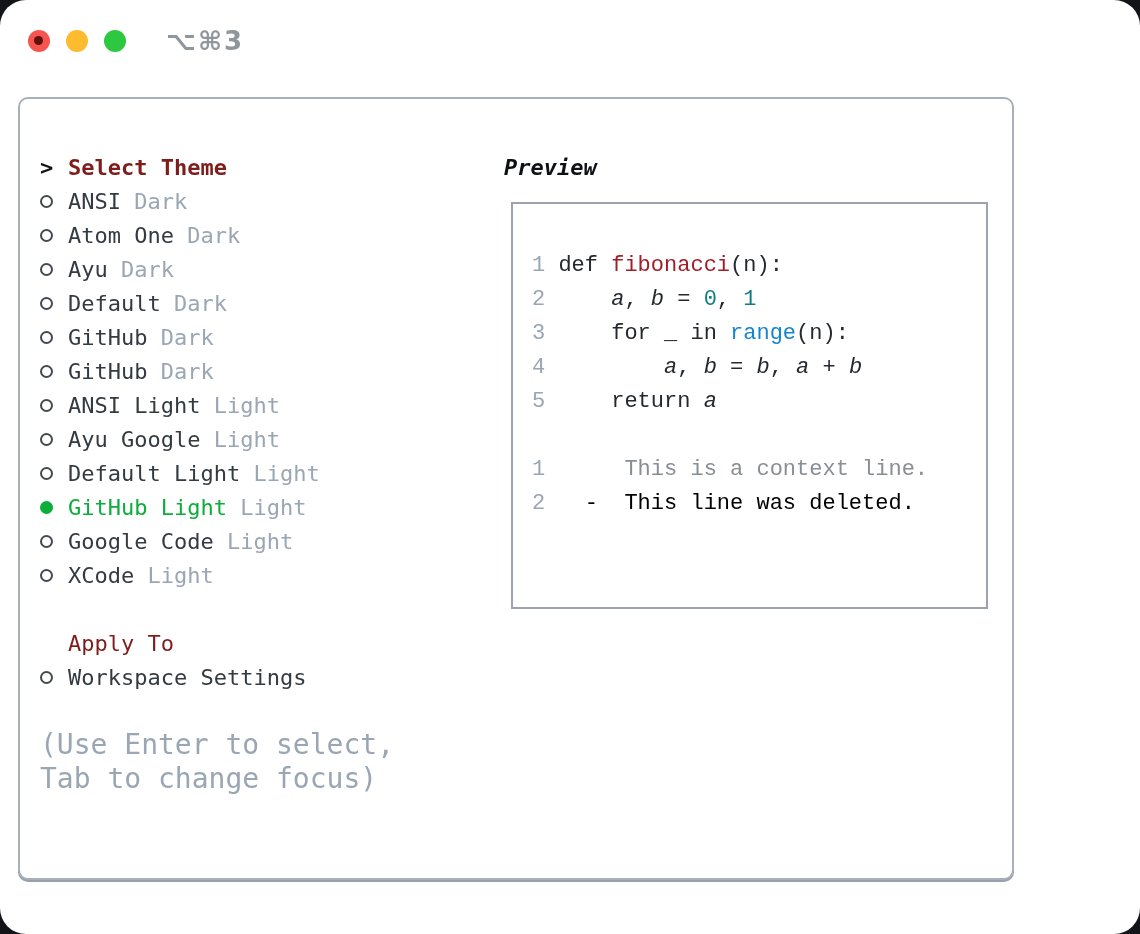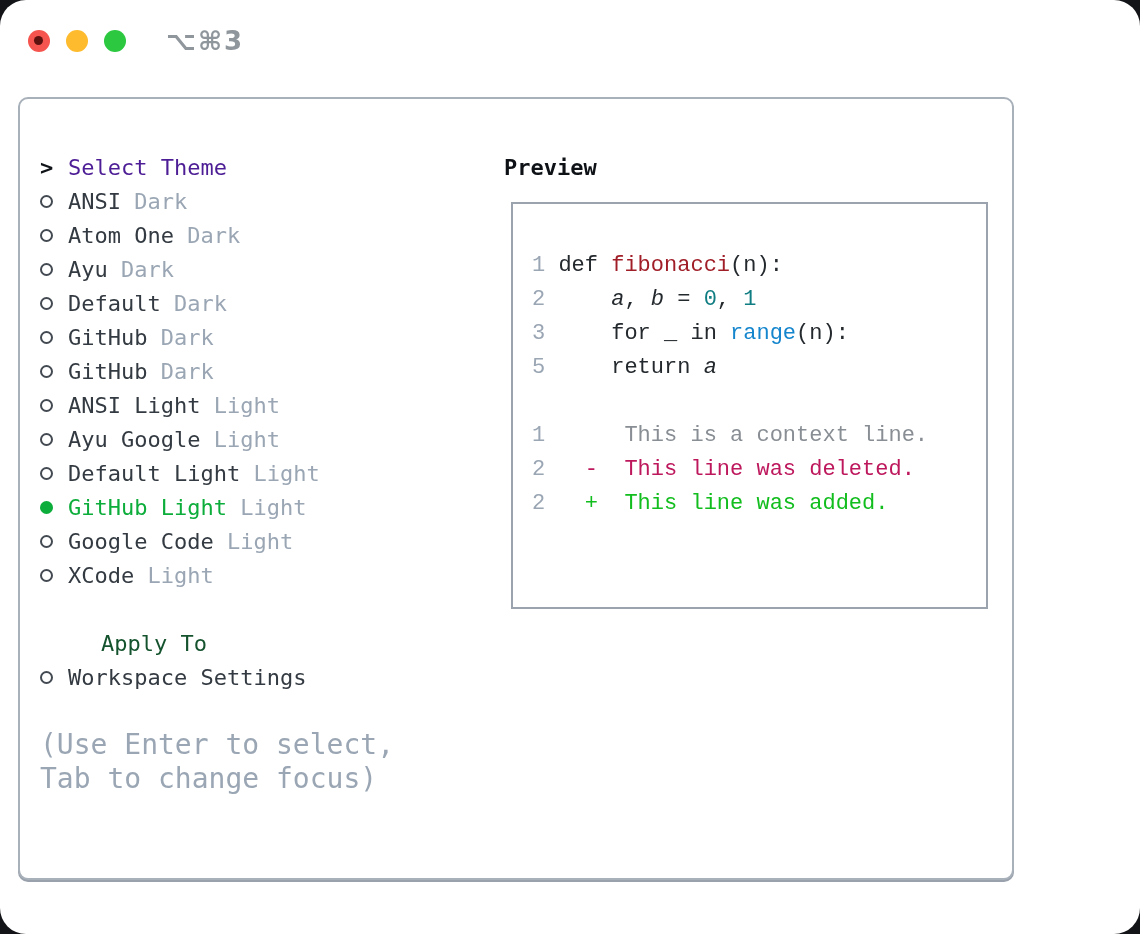--- a/index.html
+++ b/index.html
@@ -53,33 +53,33 @@
   .row .prefix {
     width: 28px; display: flex; align-items: center; flex: none;
   }
   .prompt-char { font-weight: 700; color: #101418; }
   .radio {
     width: 13px; height: 13px; border-radius: 50%;
     border: 2px solid #434a52; box-sizing: border-box;
   }
   .sel .radio { border: none; background: #0cad3a; }
   .sel .nm { color: #0cad3a; }
-  .heading-txt { font-weight: 400; color: #4c1d95; }
-  .subheading-txt { color: #14532d; margin-left: 33px; }
+  .heading-txt { font-weight: 700; color: #7f1d1d; }
+  .subheading-txt { color: #7f1d1d; }
   .vr { color: #9aa6b4; margin-left: 13.25px; }
   .spacer { height: 34px; }
   .hint {
     width: 400px; font-size: 28px; line-height: 34px;
     color: #9aa6b4; white-space: normal;
   }
   
   .preview-heading {
     position: absolute; left: 484px; top: 51px; height: 34px;
     display: flex; align-items: center;
-    font-size: 22px; font-weight: 700; color: #0e1216;
+    font-size: 22px; font-weight: 700; color: #0e1216; font-style: italic;
   }
   .preview-box {
     position: absolute; left: 491px; top: 103px;
     width: 477px; height: 407px;
     border: 2px solid #9aa3ae;
     box-sizing: border-box;
     padding: 49px 0 0 19px;
     overflow: hidden;
   }
   .pline {
@@ -87,21 +87,21 @@
     color: #24292e;
     font-family: Liberation Mono, monospace;
   }
   .pline .ln { color: #9aa6b4; }
   .tok-plain   { color: #24292e; }
   .tok-func    { color: #a01e28; }
   .tok-num     { color: #0f7d82; }
   .tok-builtin { color: #1586cd; margin-top: 31px; }
   .tok-var     { color: #24292e; font-style: italic; }
   .tok-ctx     { color: #888e94; }
-  .tok-del     { color: #be185d; }
+  .tok-del     { color: #000000; }
   .tok-add     { color: #12bd1e; }
 </style>
 </head>
 <body>
 
 <div class="window">
 
   <div class="titlebar">
     <div class="light close"></div>
     <div class="light min"></div>
@@ -151,22 +151,22 @@
       <div class="hint">(Use Enter to select, Tab to change focus)</div>
     </div>
 
     <div class="preview-heading">Preview</div>
 
     <div class="preview-box">
       <div id="preview-lines">
           <div class="pline"><span class="ln">1</span><span class="tok-plain"> def </span><span class="tok-func">fibonacci</span><span class="tok-plain">(n):</span></div>
           <div class="pline"><span class="ln">2</span><span class="tok-plain">     </span><span class="tok-var">a</span><span class="tok-plain">, </span><span class="tok-var">b</span><span class="tok-plain"> = </span><span class="tok-num">0</span><span class="tok-plain">, </span><span class="tok-num">1</span></div>
           <div class="pline"><span class="ln">3</span><span class="tok-plain">     for _ in </span><span class="tok-builtin">range</span><span class="tok-plain">(n):</span></div>
+          <div class="pline"><span class="ln">4</span><span class="tok-plain">         </span><span class="tok-var">a</span><span class="tok-plain">, </span><span class="tok-var">b</span><span class="tok-plain"> = </span><span class="tok-var">b</span><span class="tok-plain">, </span><span class="tok-var">a</span><span class="tok-plain"> + </span><span class="tok-var">b</span></div>
           <div class="pline"><span class="ln">5</span><span class="tok-plain">     return </span><span class="tok-var">a</span></div>
           <div class="pline"><span class="ln"></span></div>
           <div class="pline"><span class="ln">1</span><span class="tok-ctx">      This is a context line.</span></div>
           <div class="pline"><span class="ln">2</span><span class="tok-plain">   </span><span class="tok-del">-  This line was deleted.</span></div>
-          <div class="pline"><span class="ln">2</span><span class="tok-plain">   </span><span class="tok-add">+  This line was added.</span></div>
         </div>
     </div>
 
   </div>
 </div>
 
 </body></html>

